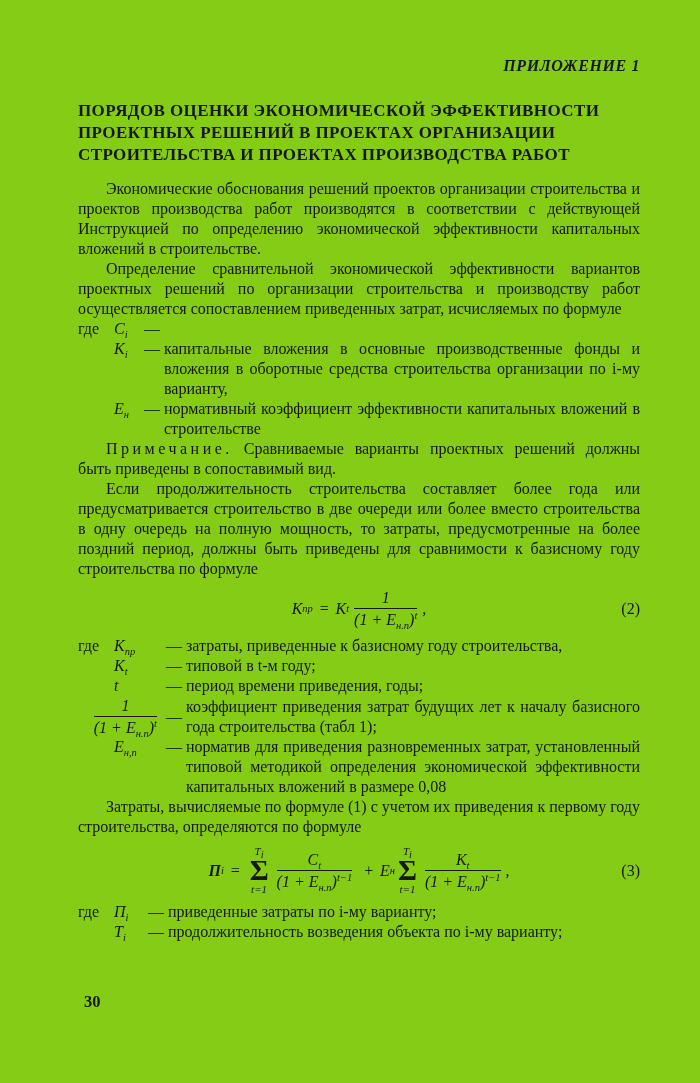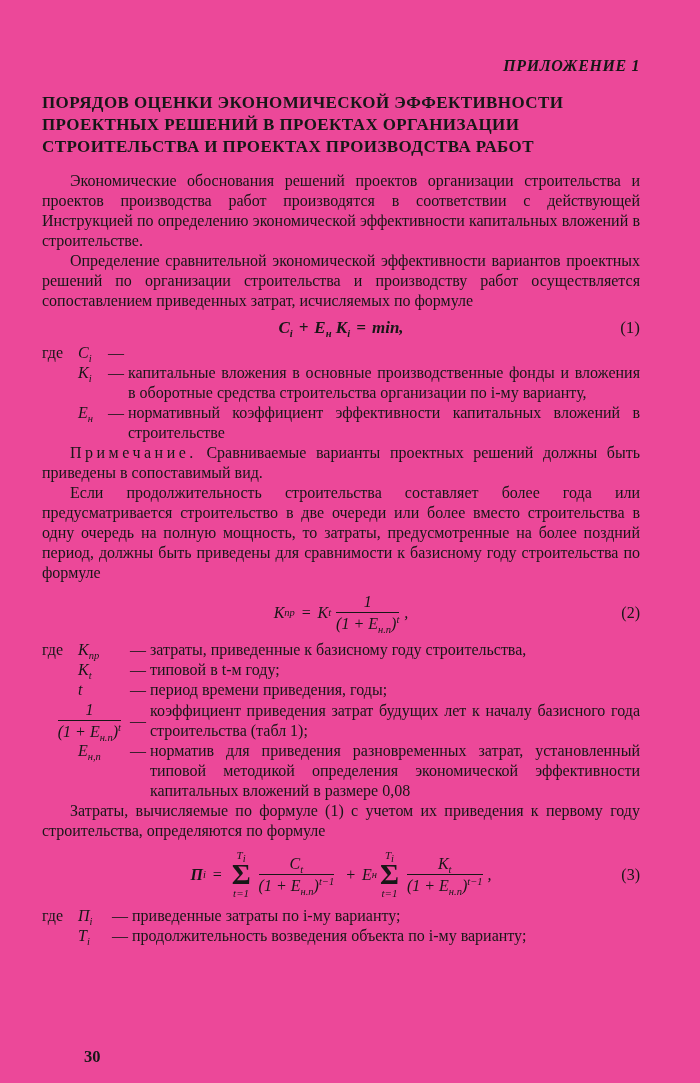--- a/index.html
+++ b/index.html
@@ -1,28 +1,28 @@
 <!DOCTYPE html>
 <html lang="ru"><head>
 <meta charset="utf-8">
 <style>
   * { box-sizing: border-box; }
   html, body { margin: 0; padding: 0; background: #ffffff; }
   .page {
     width: 700px; height: 1083px; position: relative; overflow: hidden;
-    background: #ec4899; color: #171717;
+    background: #84cc16; color: #171717;
     font-family: "Liberation Serif", "DejaVu Serif", serif;
     font-size: 16px; line-height: 20px;
-    padding: 56px 60px 0 42px;
+    padding: 56px 60px 0 78px;
   }
   .appendix {
     text-align: right; font-style: italic; font-weight: bold;
     font-size: 16px; letter-spacing: 0.6px;
   }
-  .title { margin: 16px 0 13px 0; font-weight: bold; font-size: 17px;
+  .title { margin: 24px 0 13px 0; font-weight: bold; font-size: 17px;
     line-height: 22px; letter-spacing: 0.4px; }
   .title .tline { display: block; }
   .para { margin: 0; text-indent: 28px; text-align: justify; }
   .spaced-label { letter-spacing: 3.5px; }
 
   .formula { position: relative; display: flex; justify-content: center;
     align-items: center; font-style: italic; }
   .formula .flabel { position: absolute; right: 0; font-style: normal; font-weight: normal; }
   .f1 { margin: 7px 0 5px; font-weight: bold; font-size: 17px; }
   .f2 { margin: 9px 0 7px; }
@@ -46,44 +46,38 @@
   .def-row.vcenter { align-items: center; }
   .lead { flex: none; width: 36px; }
   .term { flex: none; text-align: left; font-style: italic; white-space: nowrap; }
   .d1 .term { width: 26px; }
   .d2 .term { width: 48px; }
   .d3 .term { width: 30px; }
   .term-frac { display: flex; justify-content: flex-end; }
   .dash { flex: none; width: 24px; text-align: center; }
   .dtext { flex: 1; text-align: justify; }
 
-  .footer-num { position: absolute; left: 84px; top: 1047px; font-weight: bold; font-size: 16.5px; }
+  .footer-num { position: absolute; left: 84px; top: 992px; font-weight: bold; font-size: 16.5px; }
 </style>
 </head>
 <body>
 
 <div class="page">
 
   <div class="appendix">ПРИЛОЖЕНИЕ 1</div>
 
   <h1 class="title">
     <span class="tline">ПОРЯДОВ ОЦЕНКИ ЭКОНОМИЧЕСКОЙ ЭФФЕКТИВНОСТИ</span>
     <span class="tline">ПРОЕКТНЫХ РЕШЕНИЙ В ПРОЕКТАХ ОРГАНИЗАЦИИ</span>
     <span class="tline">СТРОИТЕЛЬСТВА И ПРОЕКТАХ ПРОИЗВОДСТВА РАБОТ</span>
   </h1>
 
   <p class="para">Экономические обоснования решений проектов организации строительства и проектов производства работ производятся в соответствии с действующей Инструкцией по определению экономической эффективности капитальных вложений в строительстве.</p>
   <p class="para">Определение сравнительной экономической эффективности вариантов проектных решений по организации строительства и производству работ осуществляется сопоставлением приведенных затрат, исчисляемых по формуле</p>
 
-  <div class="formula f1">
-    <span>
-      <span>С</span><sub>i</sub><span class="op">+</span><span>Е</span><sub>н</sub>&nbsp;<span>К</span><sub>i</sub><span class="op">=</span><span>min,</span>
-    </span>
-    <span class="flabel">(1)</span>
-  </div>
 
   <div class="defs d1">
     <div class="def-row">
       <span class="lead">где</span>
       <span class="term"><span>С</span><sub>i</sub></span>
       <span class="dash">—</span>
     </div>
     <div class="def-row">
       <span class="lead"></span>
       <span class="term"><span>К</span><sub>i</sub></span>

